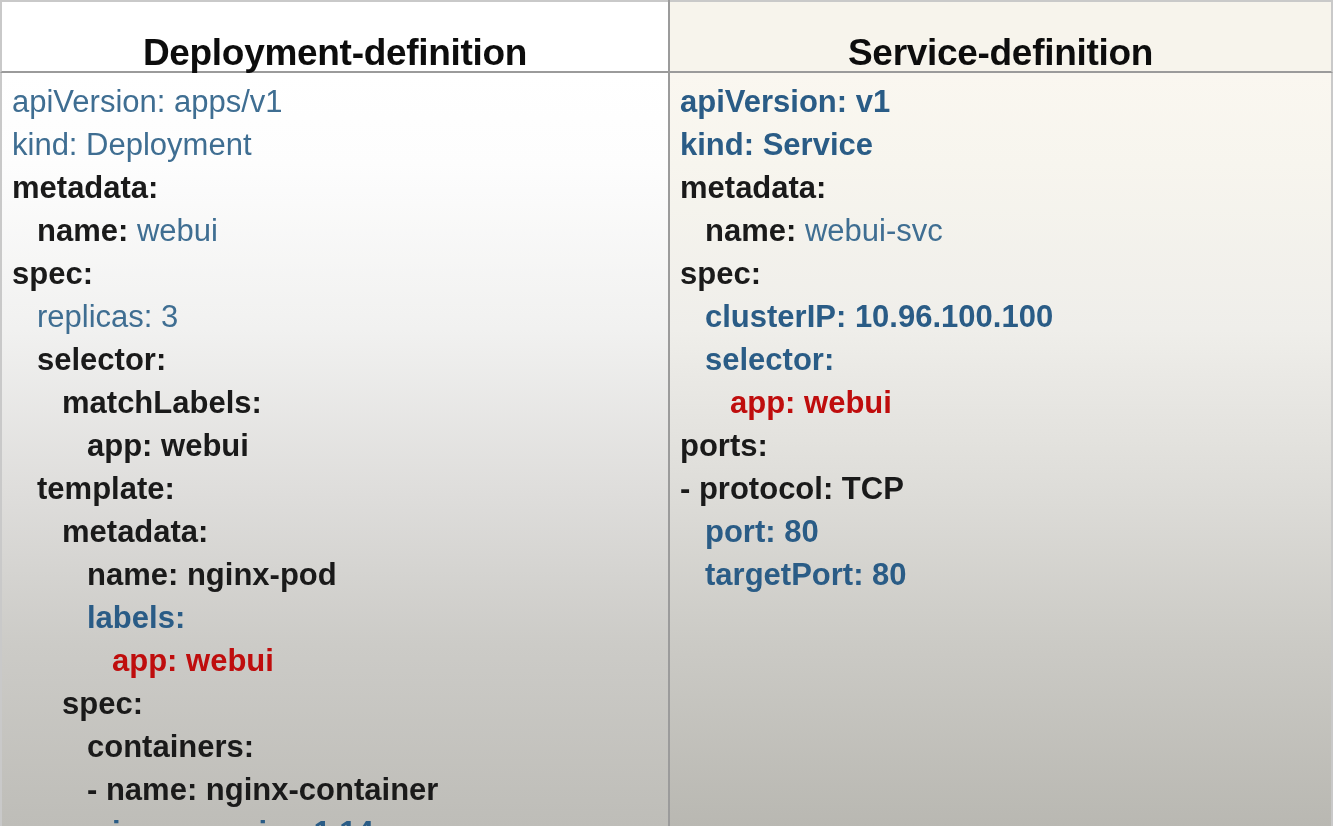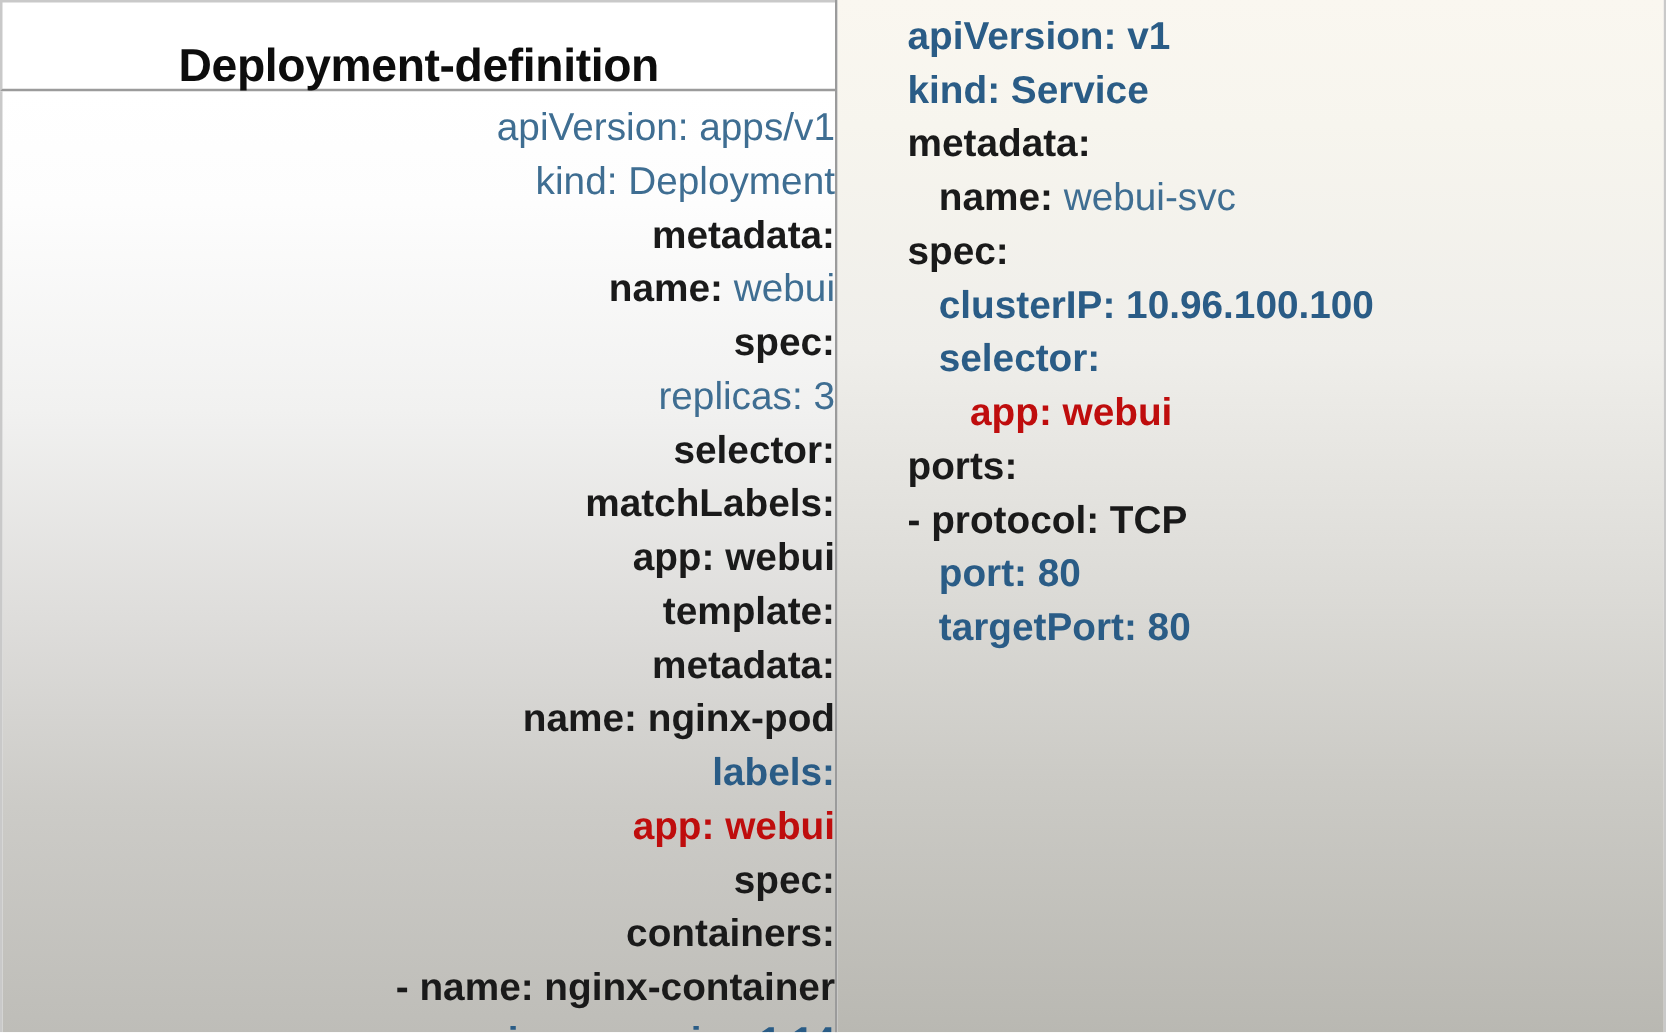--- a/index.html
+++ b/index.html
@@ -81,32 +81,30 @@
   }
   .col-left .col-body {
     border-left: 2px solid #c9c9c9;
     background: linear-gradient(to bottom,
         #ffffff 0%,
         #fdfdfd 12%,
         #f1f1f0 34%,
         #dedddb 56%,
         #cccbc7 76%,
         #bebdb8 100%);
-    text-align: right;
   }
   .col-right .col-body {
     border-right: 2px solid #c9c9c9;
     background: linear-gradient(to bottom,
         #faf7f0 0%,
         #f7f5ee 12%,
         #efeeea 34%,
         #dddcd8 56%,
         #cbcac5 76%,
         #b9b8b2 100%);
-    padding-left: 46px;
   }
 
   .code {
     font-family: "Liberation Sans", "DejaVu Sans", sans-serif;
     font-size: 31px;
     line-height: 43px;
     color: #1a1a1a;
     white-space: pre;
     padding-left: 10px;
   }
@@ -134,18 +132,21 @@
   <div class="col col-left">
     <div class="col-header">
       <span class="col-title">Deployment-definition</span>
     </div>
     <div class="col-body">
       <div class="code" id="code-left"><div class="line"><span class="ind" style="width: 0px;"></span><span class="t-blue">apiVersion: apps/v1</span></div><div class="line"><span class="ind" style="width: 0px;"></span><span class="t-blue">kind: Deployment</span></div><div class="line"><span class="ind" style="width: 0px;"></span><span class="t-plain">metadata:</span></div><div class="line"><span class="ind" style="width: 25px;"></span><span class="t-plain">name: </span><span class="t-blue">webui</span></div><div class="line"><span class="ind" style="width: 0px;"></span><span class="t-plain">spec:</span></div><div class="line"><span class="ind" style="width: 25px;"></span><span class="t-blue">replicas: 3</span></div><div class="line"><span class="ind" style="width: 25px;"></span><span class="t-plain">selector:</span></div><div class="line"><span class="ind" style="width: 50px;"></span><span class="t-plain">matchLabels:</span></div><div class="line"><span class="ind" style="width: 75px;"></span><span class="t-plain">app: webui</span></div><div class="line"><span class="ind" style="width: 25px;"></span><span class="t-plain">template:</span></div><div class="line"><span class="ind" style="width: 50px;"></span><span class="t-plain">metadata:</span></div><div class="line"><span class="ind" style="width: 75px;"></span><span class="t-plain">name: nginx-pod</span></div><div class="line"><span class="ind" style="width: 75px;"></span><span class="t-blueb">labels:</span></div><div class="line"><span class="ind" style="width: 100px;"></span><span class="t-red">app: webui</span></div><div class="line"><span class="ind" style="width: 50px;"></span><span class="t-plain">spec:</span></div><div class="line"><span class="ind" style="width: 75px;"></span><span class="t-plain">containers:</span></div><div class="line"><span class="ind" style="width: 75px;"></span><span class="t-plain">- name: nginx-container</span></div><div class="line"><span class="ind" style="width: 100px;"></span><span class="t-blueb">image: nginx:1.14</span></div></div>
     </div>
   </div>
 
   <div class="col col-right">
+    <div class="col-header">
+      <span class="col-title">Service-definition</span>
+    </div>
     <div class="col-body">
       <div class="code" id="code-right"><div class="line"><span class="ind" style="width: 0px;"></span><span class="t-blueb">apiVersion: v1</span></div><div class="line"><span class="ind" style="width: 0px;"></span><span class="t-blueb">kind: Service</span></div><div class="line"><span class="ind" style="width: 0px;"></span><span class="t-plain">metadata:</span></div><div class="line"><span class="ind" style="width: 25px;"></span><span class="t-plain">name: </span><span class="t-blue">webui-svc</span></div><div class="line"><span class="ind" style="width: 0px;"></span><span class="t-plain">spec:</span></div><div class="line"><span class="ind" style="width: 25px;"></span><span class="t-blueb">clusterIP: 10.96.100.100</span></div><div class="line"><span class="ind" style="width: 25px;"></span><span class="t-blueb">selector:</span></div><div class="line"><span class="ind" style="width: 50px;"></span><span class="t-red">app: webui</span></div><div class="line"><span class="ind" style="width: 0px;"></span><span class="t-plain">ports:</span></div><div class="line"><span class="ind" style="width: 0px;"></span><span class="t-plain">- protocol: TCP</span></div><div class="line"><span class="ind" style="width: 25px;"></span><span class="t-blueb">port: 80</span></div><div class="line"><span class="ind" style="width: 25px;"></span><span class="t-blueb">targetPort: 80</span></div></div>
     </div>
   </div>
 
 </div>
 
 </body></html>

